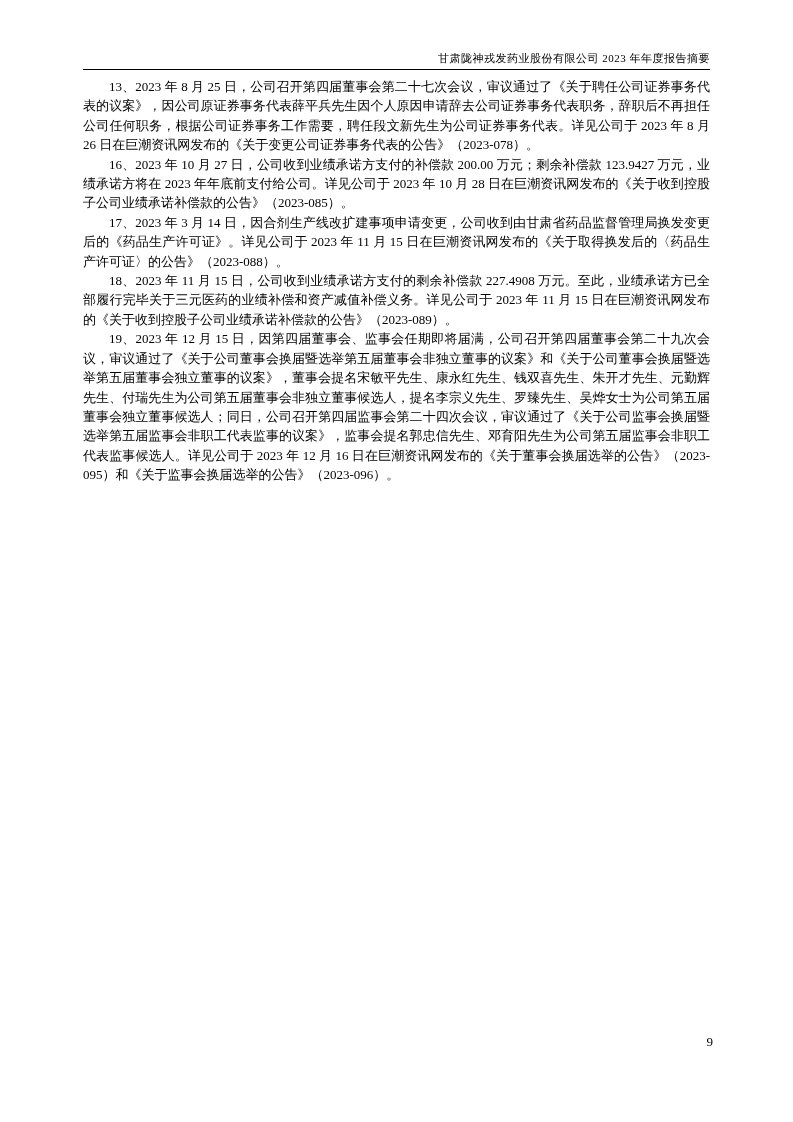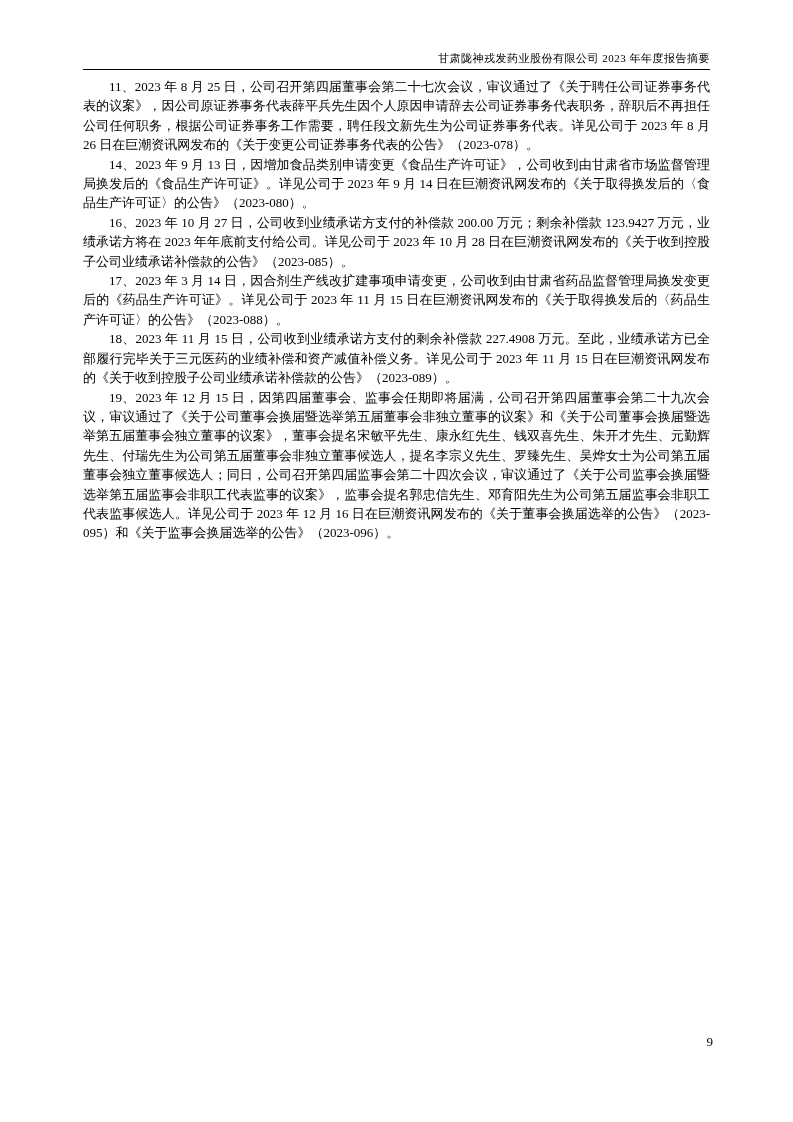--- a/index.html
+++ b/index.html
@@ -65,22 +65,21 @@
 <body>
 
 <div class="page">
 
   <div class="header">
     <div class="header-title">甘肃陇神戎发药业股份有限公司 2023 年年度报告摘要</div>
     <div class="header-rule"></div>
   </div>
 
   <div class="content">
-    <p>11、2023 年 8 月 25 日，公司召开第四届董事会第二十七次会议，审议通过了《关于聘任公司证券事务代表的议案》，因公司原证券事务代表薛平兵先生因个人原因申请辞去公司证券事务代表职务，辞职后不再担任公司任何职务，根据公司证券事务工作需要，聘任段文新先生为公司证券事务代表。详见公司于 2023 年 8 月 26 日在巨潮资讯网发布的《关于变更公司证券事务代表的公告》（2023-078）。</p>
-    <p>14、2023 年 9 月 13 日，因增加食品类别申请变更《食品生产许可证》，公司收到由甘肃省市场监督管理局换发后的《食品生产许可证》。详见公司于 2023 年 9 月 14 日在巨潮资讯网发布的《关于取得换发后的〈食品生产许可证〉的公告》（2023-080）。</p>
+    <p>13、2023 年 8 月 25 日，公司召开第四届董事会第二十七次会议，审议通过了《关于聘任公司证券事务代表的议案》，因公司原证券事务代表薛平兵先生因个人原因申请辞去公司证券事务代表职务，辞职后不再担任公司任何职务，根据公司证券事务工作需要，聘任段文新先生为公司证券事务代表。详见公司于 2023 年 8 月 26 日在巨潮资讯网发布的《关于变更公司证券事务代表的公告》（2023-078）。</p>
     <p>16、2023 年 10 月 27 日，公司收到业绩承诺方支付的补偿款 200.00 万元；剩余补偿款 123.9427 万元，业绩承诺方将在 2023 年年底前支付给公司。详见公司于 2023 年 10 月 28 日在巨潮资讯网发布的《关于收到控股子公司业绩承诺补偿款的公告》（2023-085）。</p>
     <p>17、2023 年 3 月 14 日，因合剂生产线改扩建事项申请变更，公司收到由甘肃省药品监督管理局换发变更后的《药品生产许可证》。详见公司于 2023 年 11 月 15 日在巨潮资讯网发布的《关于取得换发后的〈药品生产许可证〉的公告》（2023-088）。</p>
     <p>18、2023 年 11 月 15 日，公司收到业绩承诺方支付的剩余补偿款 227.4908 万元。至此，业绩承诺方已全部履行完毕关于三元医药的业绩补偿和资产减值补偿义务。详见公司于 2023 年 11 月 15 日在巨潮资讯网发布的《关于收到控股子公司业绩承诺补偿款的公告》（2023-089）。</p>
     <p>19、2023 年 12 月 15 日，因第四届董事会、监事会任期即将届满，公司召开第四届董事会第二十九次会议，审议通过了《关于公司董事会换届暨选举第五届董事会非独立董事的议案》和《关于公司董事会换届暨选举第五届董事会独立董事的议案》，董事会提名宋敏平先生、康永红先生、钱双喜先生、朱开才先生、元勤辉先生、付瑞先生为公司第五届董事会非独立董事候选人，提名李宗义先生、罗臻先生、吴烨女士为公司第五届董事会独立董事候选人；同日，公司召开第四届监事会第二十四次会议，审议通过了《关于公司监事会换届暨选举第五届监事会非职工代表监事的议案》，监事会提名郭忠信先生、邓育阳先生为公司第五届监事会非职工代表监事候选人。详见公司于 2023 年 12 月 16 日在巨潮资讯网发布的《关于董事会换届选举的公告》（2023-095）和《关于监事会换届选举的公告》（2023-096）。</p>
   </div>
 
   <div class="footer">
     <span class="page-number">9</span>
   </div>
 

